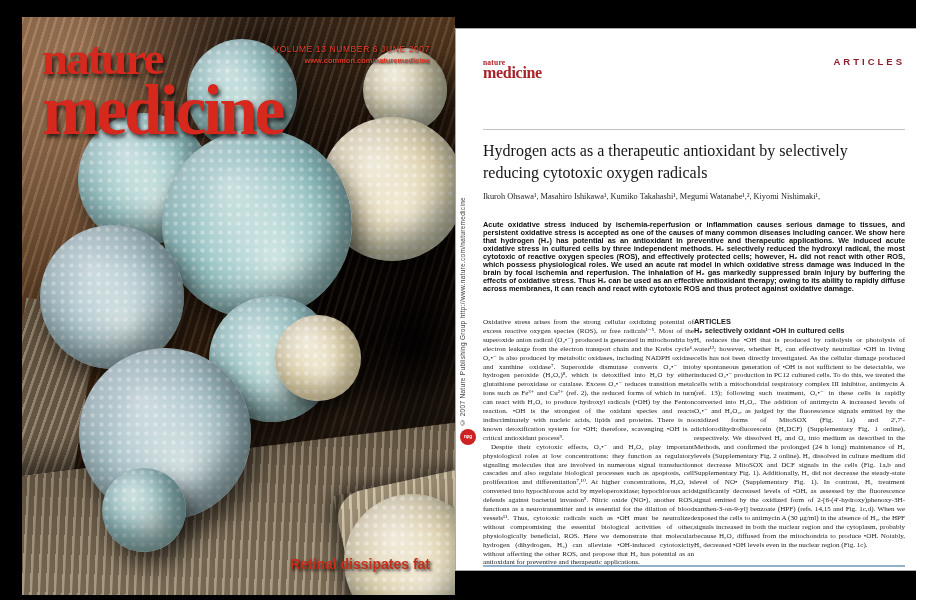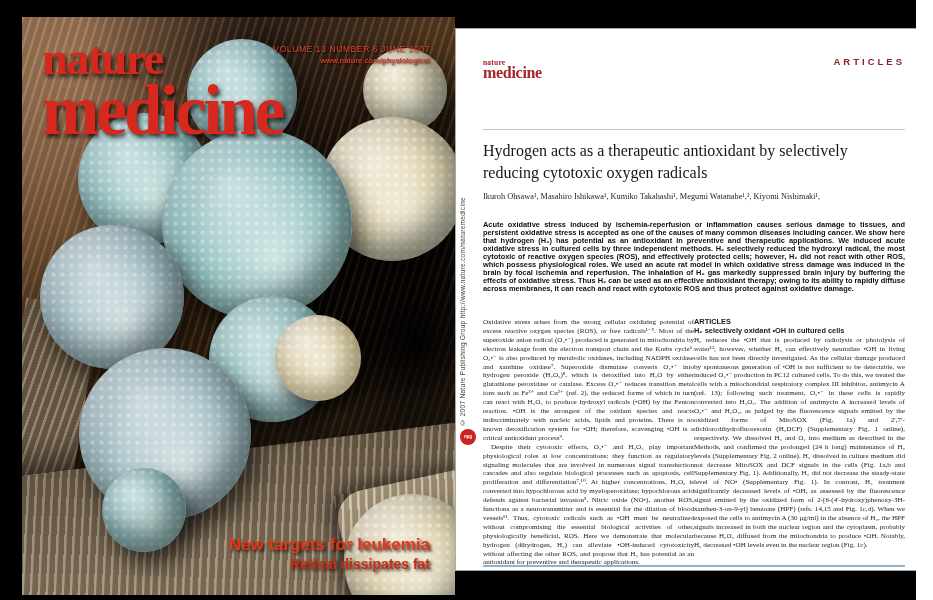--- a/index.html
+++ b/index.html
@@ -118,23 +118,22 @@
     <div class="cell cream c7b"></div>
     <div class="cell graysh c8"></div>
     <div class="cell c9"></div>
     <div class="cell cream c10"></div>
 
     <div class="masthead">
       <span class="m-small">nature</span>
       <span class="m-large">medicine</span>
     </div>
     <div class="issue">VOLUME 13  NUMBER 6  JUNE 2007</div>
-    <div class="cover-url">www.nature.com/physiological</div>
+    <div class="cover-url">www.common.com/naturemedicine</div>
     <div class="headlines">
-      <div class="hl-1">New targets for leukemia</div>
       <div class="hl-2">Retinal dissipates fat</div>
     </div>
   </div>
 
   <div class="page">
     <div class="vert-copy">© 2007 Nature Publishing Group  http://www.nature.com/naturemedicine</div>
     <div class="npg-badge">npg</div>
 
     <div class="content">
       <div class="pg-logo">

